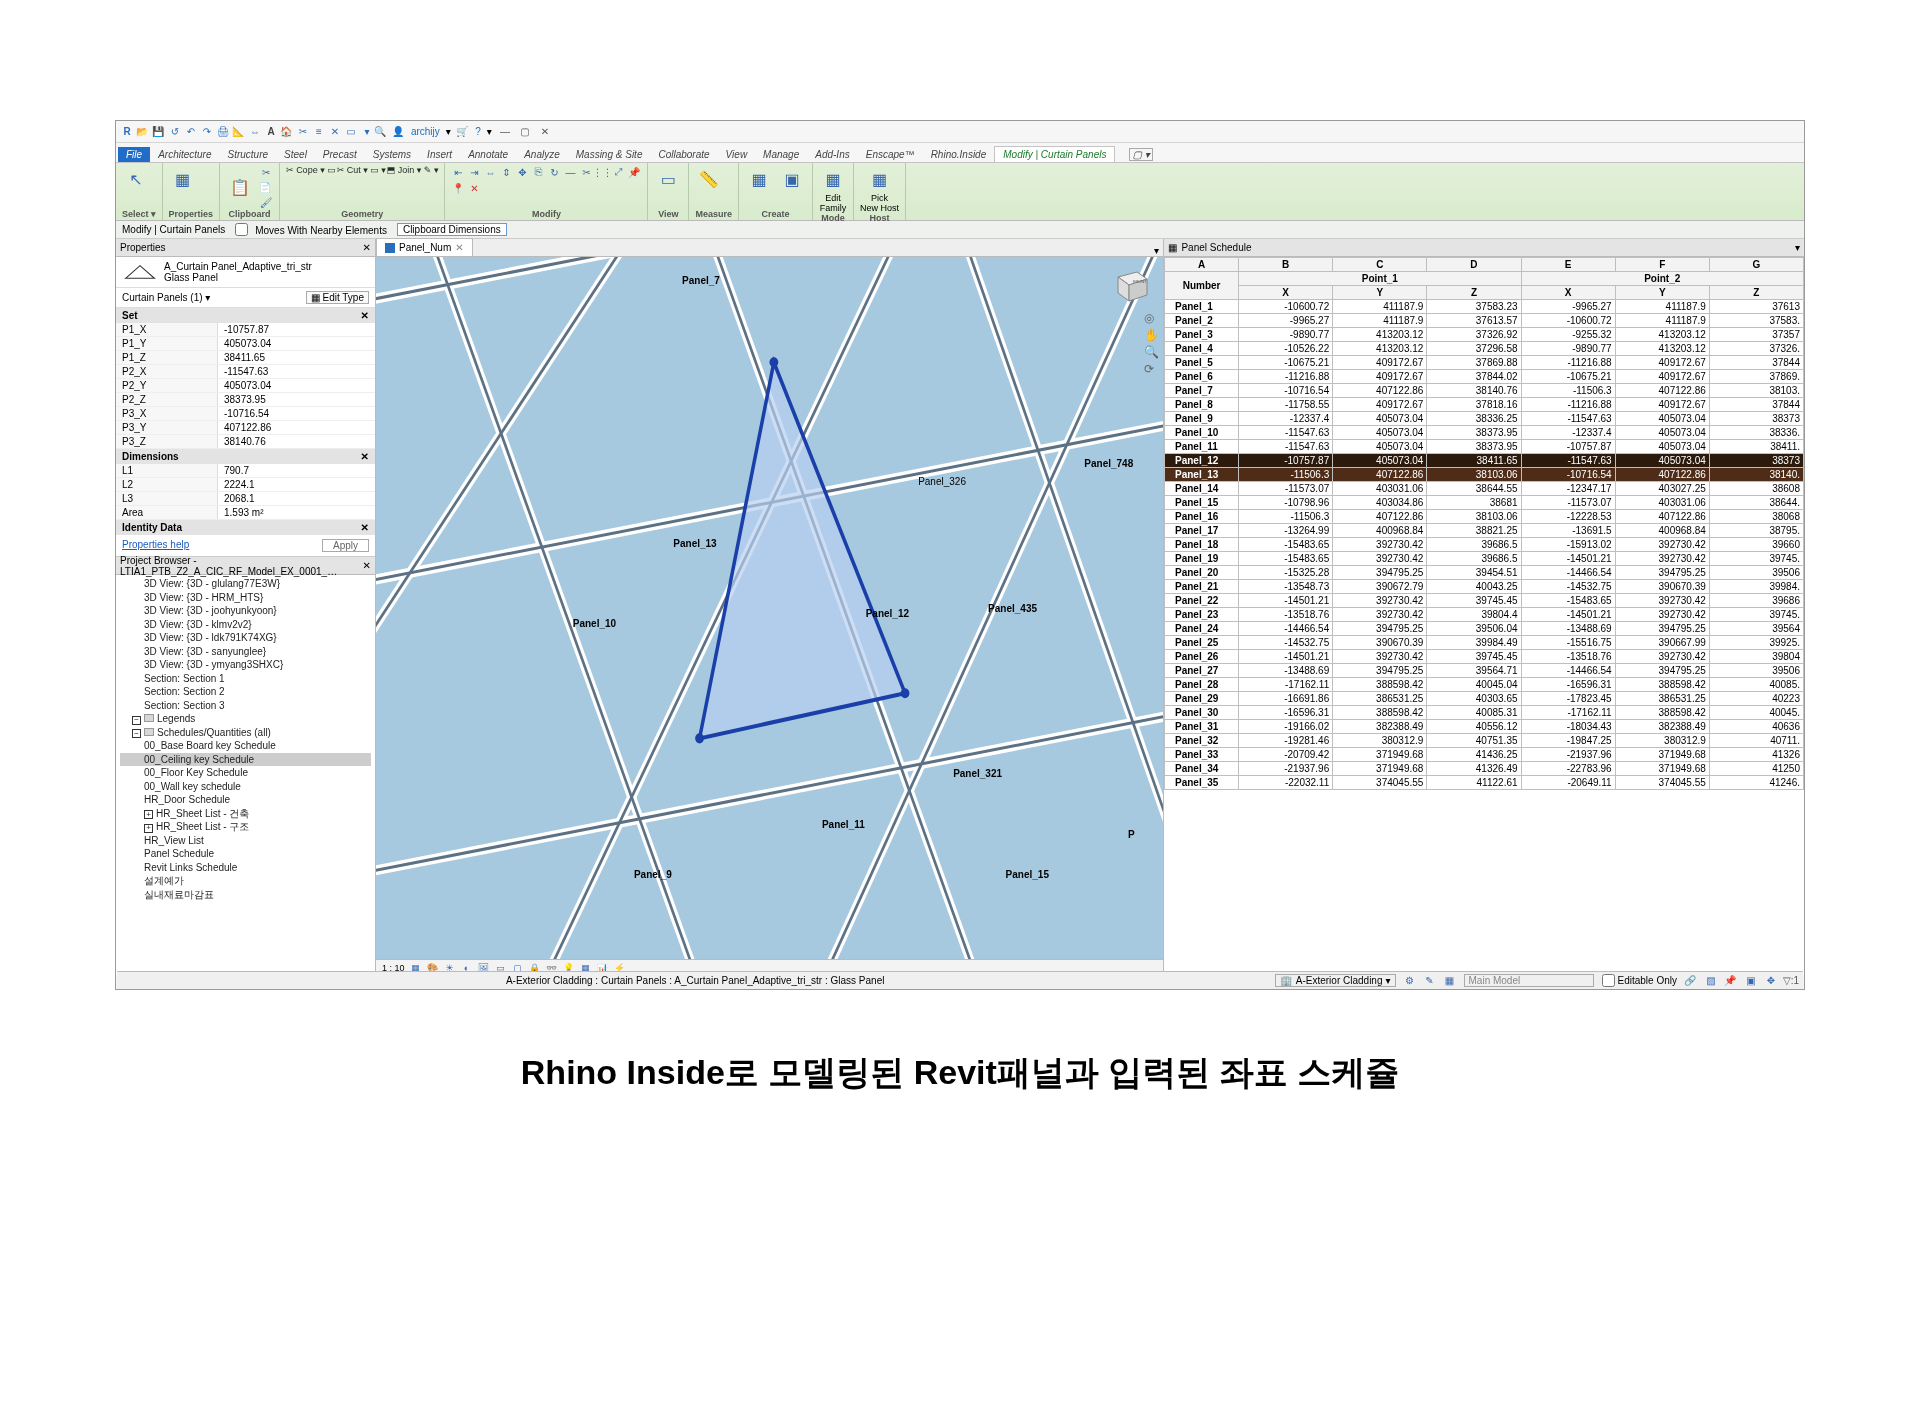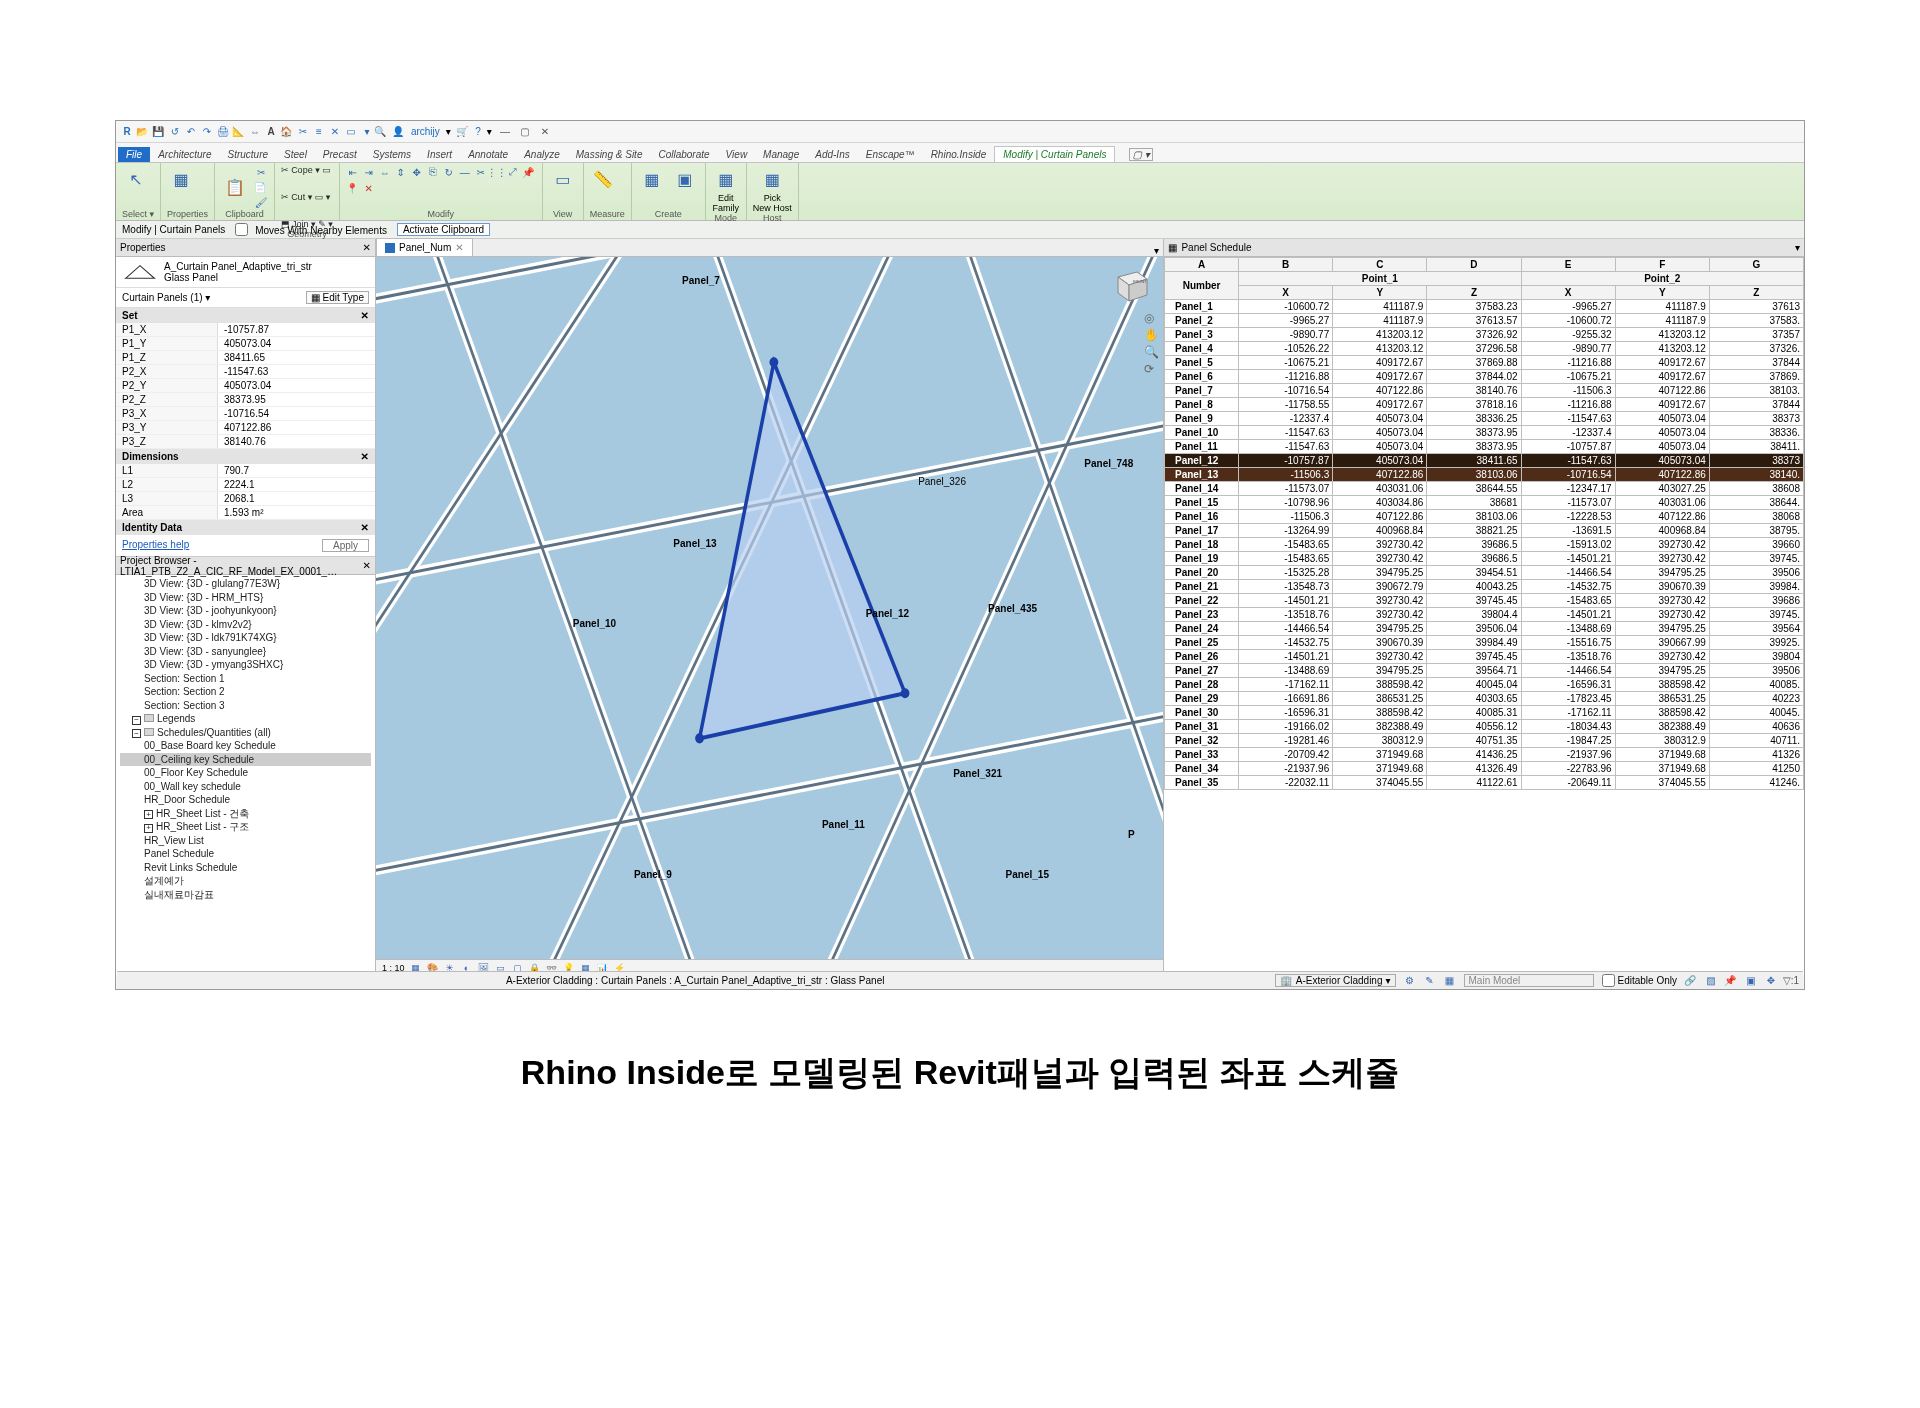--- a/index.html
+++ b/index.html
@@ -22,21 +22,21 @@
 .menutab.active { background: #fff; border: 1px solid #c4c4c4; border-bottom: none; color: #1a7a2a; }
 .menutab .panel-dd { margin-left: 6px; border: 1px solid #aaa; padding: 0 2px; }
 
 
 .ribbon { height: 58px; background: linear-gradient(#e3f0d9,#d8ebcc); display: flex; align-items: stretch; border-bottom: 1px solid #bbb; }
 .rgroup { border-right: 1px solid #b5cbaa; padding: 2px 6px 1px; display: flex; flex-direction: column; justify-content: space-between; }
 .rgroup .icons { display: flex; gap: 5px; align-items: center; flex-wrap: wrap; }
 .rgroup .icons.mini { gap: 2px; }
 .rgicon { width: 28px; height: 28px; display: inline-flex; align-items: center; justify-content: center; font-size: 16px; color: #3767b0; }
 .rgicon.sm { width: 14px; height: 14px; font-size: 10px; }
-.rgroup .lbl { font-size: 9px; color: #555; text-align: center; }
+.rgroup .lbl { font-size: 9px; color: #555; text-align: center; font-weight: bold; }
 .ribbon .textbtn { font-size: 9px; color: #2a2a2a; }
 
 
 .optbar { height: 18px; background: #eef1ee; border-bottom: 1px solid #cbcbcb; display: flex; align-items: center; gap: 10px; padding: 0 6px; font-size: 10px; }
 .optbar .cb { display: inline-flex; align-items: flex-end; gap: 7px; }
 .optbar .act { background: #fff; border: 1px solid #6b9ad0; padding: 0 5px; }
 
 
 .workarea { display: flex; height: 736px; background: #eee; }
 
@@ -177,21 +177,21 @@
         <span class="rgicon">📋</span>
         <div style="display:flex;flex-direction:column;gap:1px">
           <span class="rgicon sm">✂</span>
           <span class="rgicon sm">📄</span>
           <span class="rgicon sm">🖌</span>
         </div>
       </div>
       <span class="lbl">Clipboard</span>
     </div>
     <div class="rgroup">
-      <div class="icons" style="flex-direction:column;align-items:flex-start;gap:17px">
+      <div class="icons" style="flex-direction:row;align-items:flex-end;gap:1px">
         <span class="textbtn">✂ <span>Cope ▾</span> ▭</span>
         <span class="textbtn">✂ <span>Cut ▾</span> ▭ ▾</span>
         <span class="textbtn">⬒ <span>Join ▾</span> ✎ ▾</span>
       </div>
       <span class="lbl">Geometry</span>
     </div>
     <div class="rgroup" style="min-width:180px">
       <div class="icons mini" style="flex-wrap:wrap;max-width:190px">
         <span class="rgicon sm">⇤</span>
         <span class="rgicon sm">⇥</span>
@@ -244,21 +244,21 @@
       <span class="lbl">Host</span>
     </div>
   </div>
 
   <div class="optbar">
     <span>Modify | Curtain Panels</span>
     <label class="cb">
           <input type="checkbox" style=""> 
           <span>Moves With Nearby Elements</span>
         </label>
-    <span class="act">Activate Clipboard</span>
+    <span class="act">Clipboard Dimensions</span>
   </div>
 
   <div class="workarea">
 
     <div class="leftcol">
       <div class="panelhdr">
         <span>Properties</span>
         <span>✕</span>
       </div>
       <div class="typehdr">

